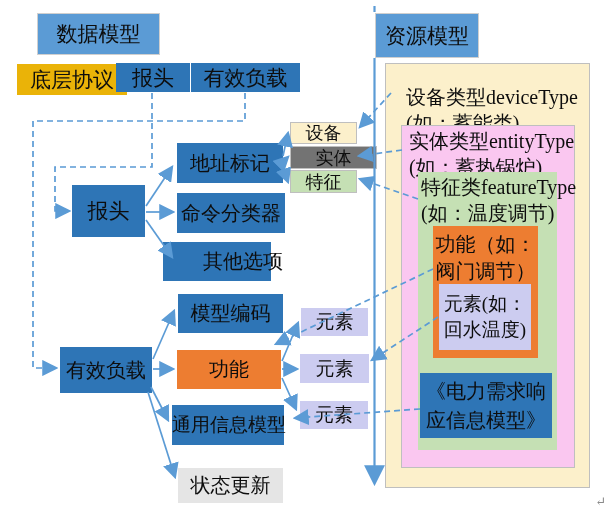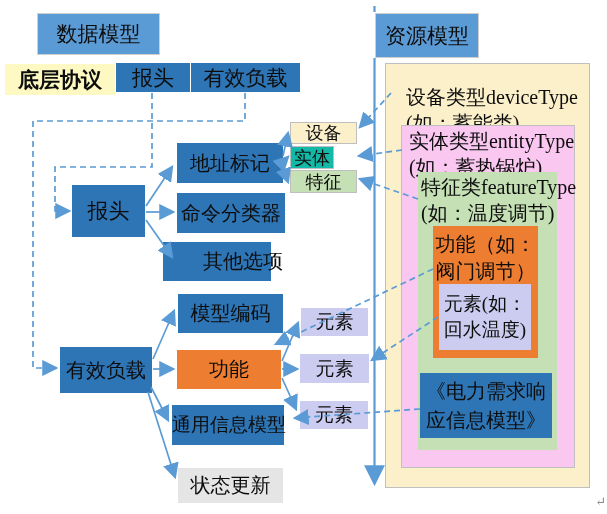--- a/index.html
+++ b/index.html
@@ -59,21 +59,21 @@
     <div class="node" style="left: 37px; top: 13px; width: 123px; height: 42px; background: rgb(91, 155, 213); border: 1px solid rgb(207, 207, 207);">
       <div class="txt" style="font-size: 21px;">
         <div>数据模型</div>
       </div>
     </div>
     <div class="node" style="left: 375px; top: 13px; width: 104px; height: 45px; background: rgb(91, 155, 213); border: 1px solid rgb(207, 207, 207);">
       <div class="txt" style="font-size: 21px;">
         <div>资源模型</div>
       </div>
     </div>
-    <div class="node" style="left: 5px; top: 64px; width: 110px; height: 31px; background: #fef9c3; font-weight: bold;">
+    <div class="node" style="left: 17px; top: 64px; width: 110px; height: 31px; background: #eab308;">
       <div class="txt" style="font-size: 21px;">
         <div>底层协议</div>
       </div>
     </div>
     <div class="node" style="left: 116px; top: 63px; width: 74px; height: 29px; background: rgb(46, 117, 182);">
       <div class="txt" style="font-size: 21px;">
         <div>报头</div>
       </div>
     </div>
     <div class="node" style="left: 191px; top: 63px; width: 109px; height: 29px; background: rgb(46, 117, 182);">
@@ -124,21 +124,21 @@
     <div class="node" style="left: 178px; top: 468px; width: 105px; height: 35px; background: #e5e5e5;">
       <div class="txt" style="font-size: 20px;">
         <div>状态更新</div>
       </div>
     </div>
     <div class="node" style="left: 290px; top: 122px; width: 67px; height: 22px; background: rgb(252, 240, 203); border: 1px solid rgb(191, 191, 191);">
       <div class="txt" style="font-size: 18px;">
         <div>设备</div>
       </div>
     </div>
-    <div class="node" style="left: 290px; top: 146px; width: 44px; height: 23px; background: #14b8a6; border: 1px solid rgb(191, 191, 191); font-family: Liberation Mono, monospace;">
+    <div class="node" style="left: 290px; top: 146px; width: 87px; height: 23px; background: #737373; border: 1px solid rgb(191, 191, 191); font-family: Liberation Mono, monospace;">
       <div class="txt" style="font-size: 18px;">
         <div>实体</div>
       </div>
     </div>
     <div class="node" style="left: 290px; top: 170px; width: 67px; height: 23px; background: rgb(197, 224, 180); border: 1px solid rgb(191, 191, 191);">
       <div class="txt" style="font-size: 18px;">
         <div>特征</div>
       </div>
     </div>
     <div class="node" style="left: 301px; top: 308px; width: 67px; height: 28px; background: rgb(204, 204, 240);">

